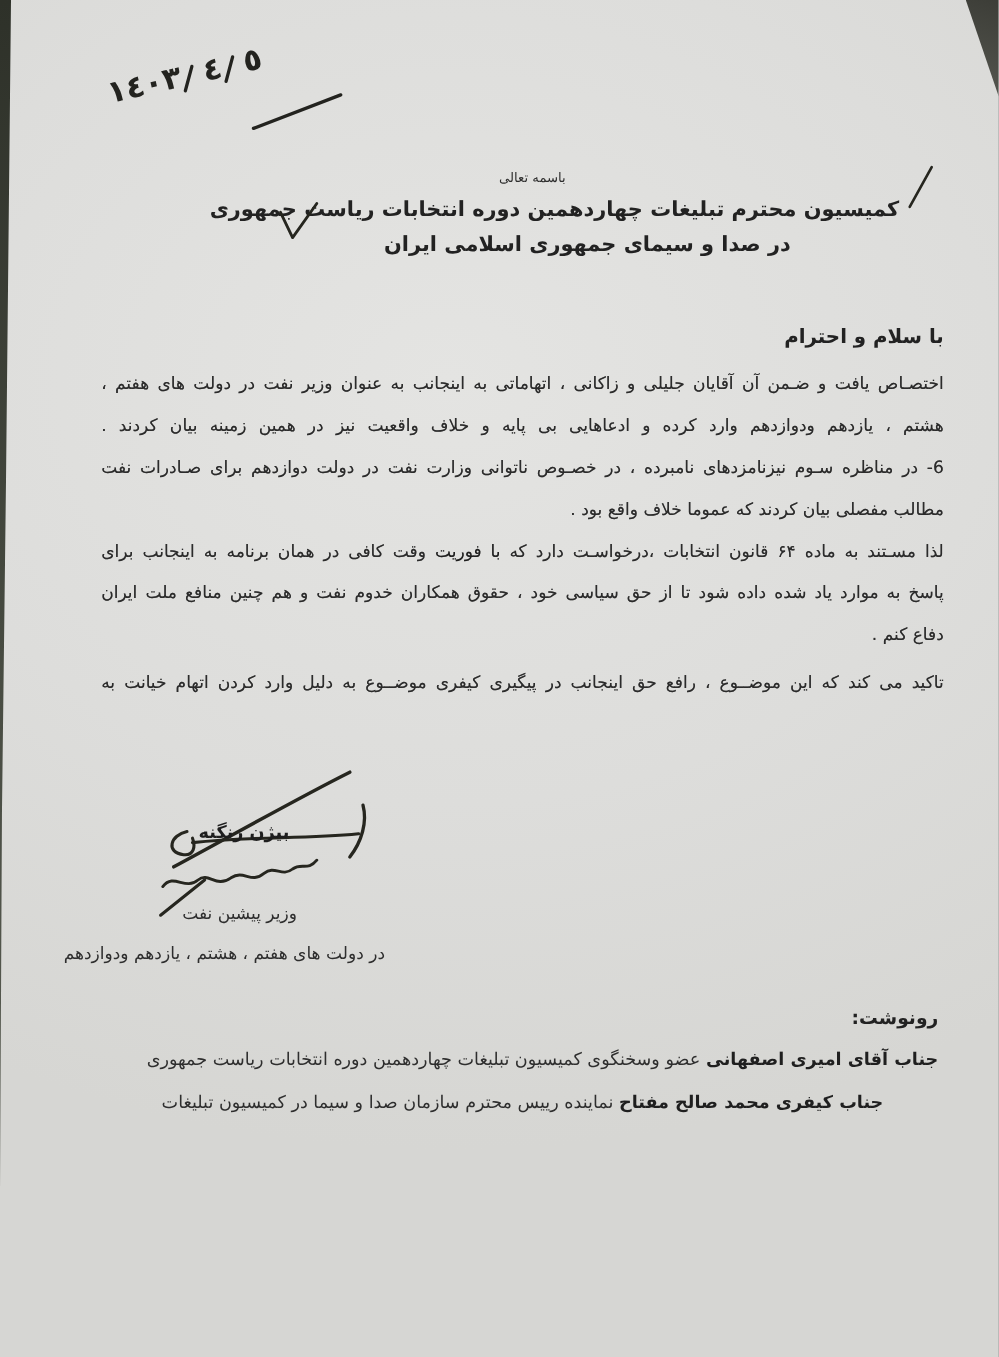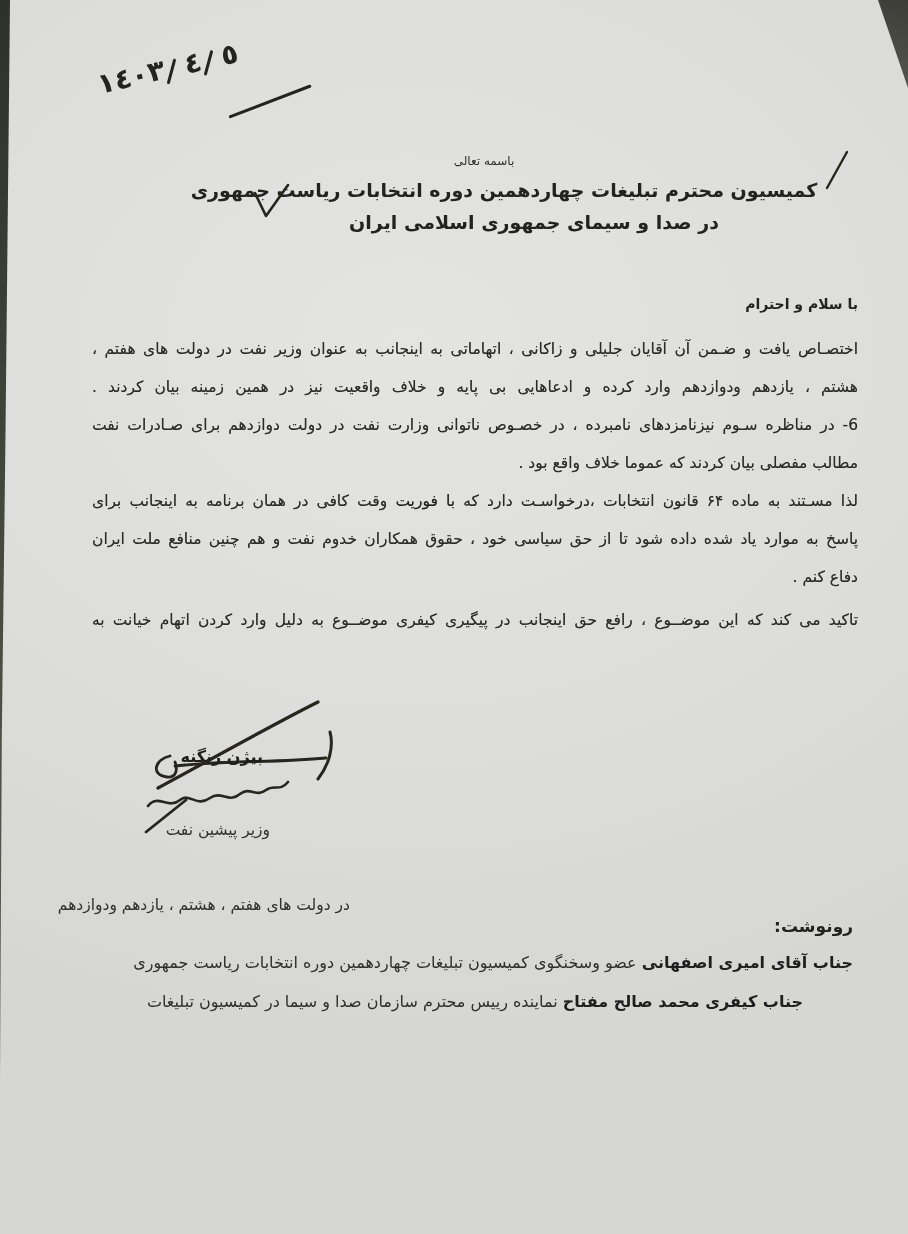--- a/index.html
+++ b/index.html
@@ -37,37 +37,37 @@
   .hand-underline{
     position:absolute;left:226px;top:100px;width:88px;height:2.5px;background:#23231f;
     border-radius:2px;transform:rotate(-21deg);
   }
   
   .header{position:absolute;left:100px;right:0;top:154px;text-align:center;}
   .besmellah{font-size:12px;transform:translateX(-20px);display:block;}
   .recipient1{font-size:19px;font-weight:bold;color:#222;margin-top:11px;display:block;}
   .recipient2{font-size:19px;font-weight:bold;color:#222;margin-top:10px;display:block;transform:translateX(30px);}
   
-  .salutation{position:absolute;right:50px;top:296px;font-size:14px;font-weight:bold;color:#222;}
+  .salutation{position:absolute;right:50px;top:296px;font-size:18px;font-weight:bold;color:#222;}
   
   .body-block{
     position:absolute;left:92px;right:50px;top:330px;
     font-size:15.5px;line-height:38px;color:#2b2b2b;
     text-shadow:0 0 .4px rgba(45,45,45,.55);
   }
   .bline{height:38px;overflow:hidden;text-align:justify;text-align-last:justify;}
   .bline.endline{text-align:center;text-align-last:right;}
   .bline.gap{margin-top:5px;}
   .inline-bold{font-weight:normal;color:#1f1f1f;}
   
   .mark{position:absolute;}
   
   .sig-name{position:absolute;right:645px;top:747px;font-size:16px;font-weight:bold;color:#1e1e1e;}
   .sig-title{position:absolute;right:638px;top:821px;font-size:15.5px;letter-spacing:1px;}
-  .sig-subtitle{position:absolute;right:558px;top:858px;font-size:15.5px;letter-spacing:.5px;margin-top:38px;}
+  .sig-subtitle{position:absolute;right:558px;top:858px;font-size:15.5px;letter-spacing:.5px;}
   .sig-svg{position:absolute;left:130px;top:690px;}
   
   .cc-label{position:absolute;right:55px;top:916px;font-size:17px;font-weight:bold;color:#222;}
   .cc-line1{position:absolute;right:55px;top:953px;font-size:16px;}
   .cc-line2{position:absolute;right:105px;top:992px;font-size:16px;}
   .cc-bold{font-weight:bold;color:#1f1f1f;}
   svg path, svg line{stroke:#26261f;fill:none;stroke-linecap:round;stroke-linejoin:round;}
 </style>
 </head>
 <body>

